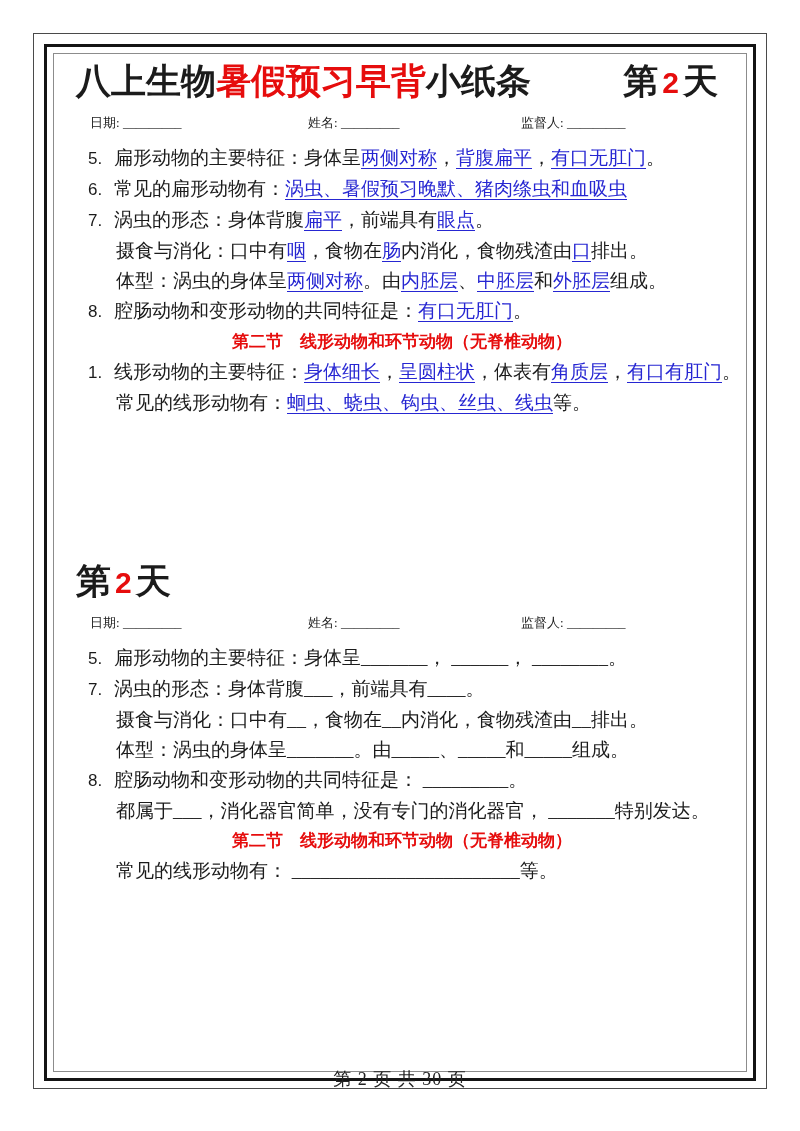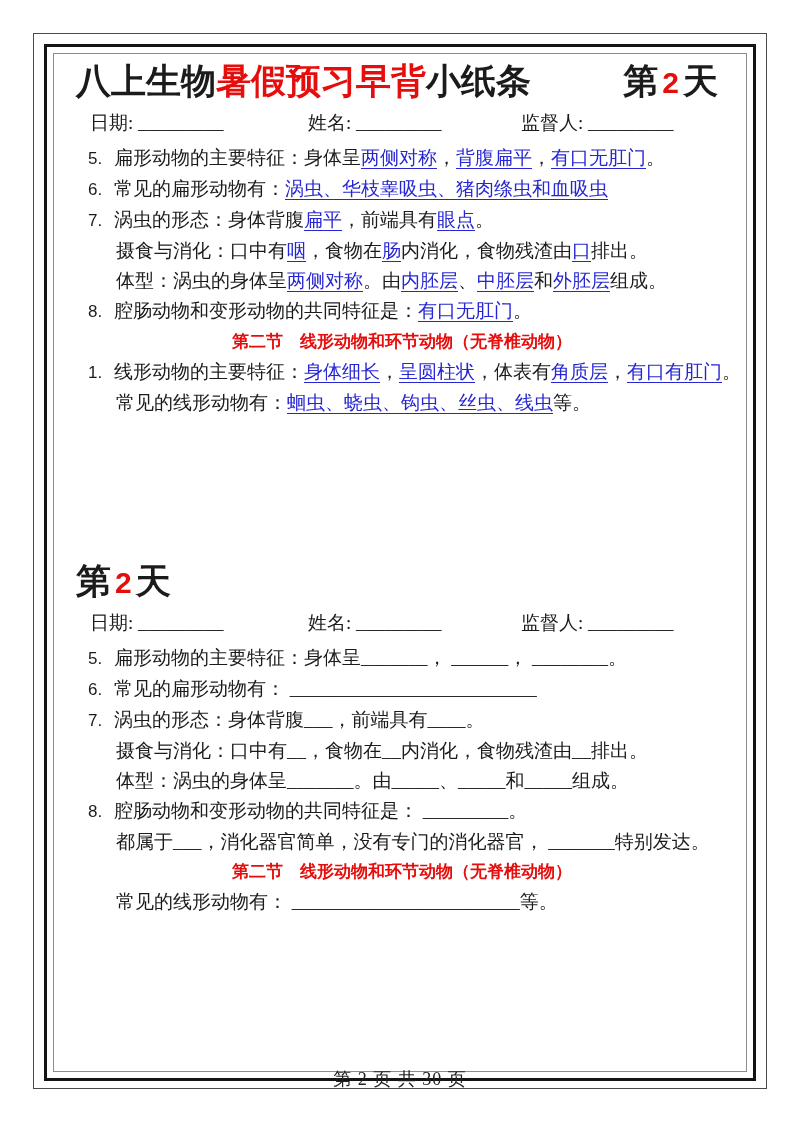--- a/index.html
+++ b/index.html
@@ -36,21 +36,21 @@
     display:flex;justify-content:space-between;align-items:baseline;
     font-size:35px;font-weight:700;line-height:52px;white-space:nowrap;
     margin:0 0 2px 0;
   }
   .title-right{padding-right:10px;}
   .title-right .seg-r{
     font-family:"Liberation Sans",sans-serif;font-size:30px;font-weight:700;
     padding:0 4px;
   }
   .fields{
-    display:flex;font-size:19px;line-height:24px;margin:2px 0 8px 14px;
+    display:flex;font-size:13px;line-height:24px;margin:2px 0 8px 14px;
     white-space:pre;
   }
   .field{white-space:pre;}
   .field.f1{width:218px;}
   .field.f2{width:213px;}
   .field-blank{letter-spacing:0;}
   .line{
     font-size:19px;line-height:30px;white-space:nowrap;padding-left:12px;
   }
   .line.cont{padding-left:40px;}
@@ -82,36 +82,35 @@
     <div class="frame-thick">
       <div class="frame-inner">
         <div class="content" id="sheets">
             <section class="sheet first">
               <div class="sheet-title">
                 <span class="title-left"><span class="seg-k">八上生物</span><span class="seg-r">暑假预习早背</span><span class="seg-k">小纸条</span></span>
                 <span class="title-right"><span class="seg-k">第</span><span class="seg-r">2</span><span class="seg-k">天</span></span>
               </div>
               <div class="fields"><span class="field f1"><span class="field-label">日期: </span><span class="field-blank">_________</span></span><span class="field f2"><span class="field-label">姓名: </span><span class="field-blank">_________</span></span><span class="field f3"><span class="field-label">监督人: </span><span class="field-blank">_________</span></span></div>
               <div class="line item"><span class="num">5.</span><span class="seg-k">扁形动物的主要特征：身体呈</span><span class="seg-b">两侧对称</span><span class="seg-k">，</span><span class="seg-b">背腹扁平</span><span class="seg-k">，</span><span class="seg-b">有口无肛门</span><span class="seg-k">。</span></div>
-              <div class="line item"><span class="num">6.</span><span class="seg-k">常见的扁形动物有：</span><span class="seg-b">涡虫、华枝睾吸虫、猪肉绦虫和血吸虫</span></div>
+              <div class="line item"><span class="num">6.</span><span class="seg-k">常见的扁形动物有：</span><span class="seg-b">涡虫、暑假预习晚默、猪肉绦虫和血吸虫</span></div>
               <div class="line item"><span class="num">7.</span><span class="seg-k">涡虫的形态：身体背腹</span><span class="seg-b">扁平</span><span class="seg-k">，前端具有</span><span class="seg-b">眼点</span><span class="seg-k">。</span></div>
               <div class="line cont"><span class="seg-k">摄食与消化：口中有</span><span class="seg-b">咽</span><span class="seg-k">，食物在</span><span class="seg-b">肠</span><span class="seg-k">内消化，食物残渣由</span><span class="seg-b">口</span><span class="seg-k">排出。</span></div>
               <div class="line cont"><span class="seg-k">体型：涡虫的身体呈</span><span class="seg-b">两侧对称</span><span class="seg-k">。由</span><span class="seg-b">内胚层</span><span class="seg-k">、</span><span class="seg-b">中胚层</span><span class="seg-k">和</span><span class="seg-b">外胚层</span><span class="seg-k">组成。</span></div>
               <div class="line item"><span class="num">8.</span><span class="seg-k">腔肠动物和变形动物的共同特征是：</span><span class="seg-b">有口无肛门</span><span class="seg-k">。</span></div>
               <div class="line heading"><span class="seg-r">第二节　线形动物和环节动物（无脊椎动物）</span></div>
               <div class="line item"><span class="num">1.</span><span class="seg-k">线形动物的主要特征：</span><span class="seg-b">身体细长</span><span class="seg-k">，</span><span class="seg-b">呈圆柱状</span><span class="seg-k">，体表有</span><span class="seg-b">角质层</span><span class="seg-k">，</span><span class="seg-b">有口有肛门</span><span class="seg-k">。</span></div>
               <div class="line cont"><span class="seg-k">常见的线形动物有：</span><span class="seg-b">蛔虫、蛲虫、钩虫、丝虫、线虫</span><span class="seg-k">等。</span></div>
             </section>
             <section class="sheet">
               <div class="sheet-title">
                 <span class="title-right"><span class="seg-k">第</span><span class="seg-r">2</span><span class="seg-k">天</span></span>
               </div>
               <div class="fields"><span class="field f1"><span class="field-label">日期: </span><span class="field-blank">_________</span></span><span class="field f2"><span class="field-label">姓名: </span><span class="field-blank">_________</span></span><span class="field f3"><span class="field-label">监督人: </span><span class="field-blank">_________</span></span></div>
               <div class="line item"><span class="num">5.</span><span class="seg-k">扁形动物的主要特征：身体呈_______， ______， ________。</span></div>
-              <div class="line item"><span class="num">6.</span><span class="seg-k">常见的扁形动物有： __________________________</span></div>
               <div class="line item"><span class="num">7.</span><span class="seg-k">涡虫的形态：身体背腹___，前端具有____。</span></div>
               <div class="line cont"><span class="seg-k">摄食与消化：口中有__，食物在__内消化，食物残渣由__排出。</span></div>
               <div class="line cont"><span class="seg-k">体型：涡虫的身体呈_______。由_____、_____和_____组成。</span></div>
               <div class="line item"><span class="num">8.</span><span class="seg-k">腔肠动物和变形动物的共同特征是： _________。</span></div>
               <div class="line cont"><span class="seg-k">都属于___，消化器官简单，没有专门的消化器官， _______特别发达。</span></div>
               <div class="line heading"><span class="seg-r">第二节　线形动物和环节动物（无脊椎动物）</span></div>
               <div class="line cont"><span class="seg-k">常见的线形动物有： ________________________等。</span></div>
             </section>
           </div>
       </div>

